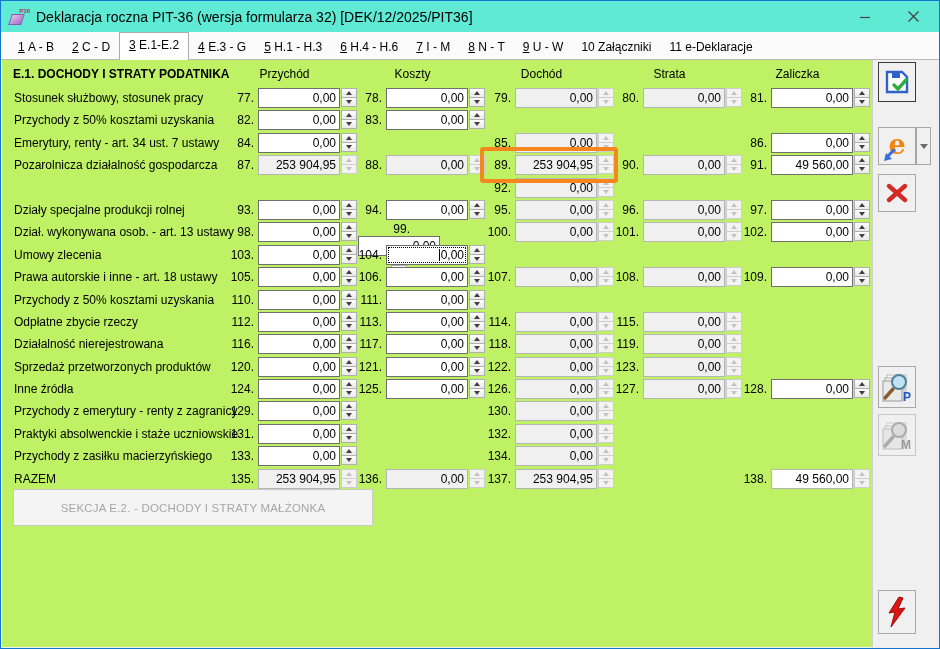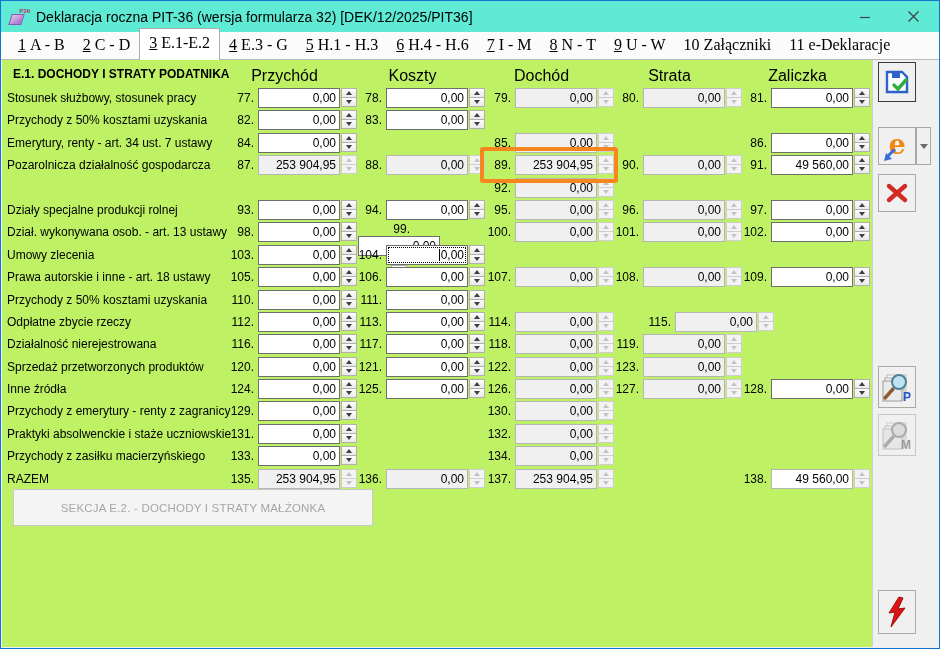--- a/index.html
+++ b/index.html
@@ -13,30 +13,30 @@
   .titlebar{position:absolute;top:0;left:0;right:0;height:31px;background:#5eead4;display:flex;align-items:center;}
   .app-icon{width:20px;height:18px;margin-left:9px;position:relative;flex:none;}
   .app-icon .page{position:absolute;left:0;bottom:1px;width:13px;height:11px;background:linear-gradient(135deg,#e9c4ea,#a468c9);transform:skewX(-18deg);border:1px solid #8d58b0;}
   .app-icon .tag{position:absolute;top:0;right:0;font-size:6px;font-weight:bold;color:#b03060;line-height:6px;}
   .title-text{font-size:14px;margin-left:6px;white-space:nowrap;}
   .win-btn{position:absolute;top:0;height:31px;width:44px;display:flex;align-items:center;justify-content:center;}
   .win-btn.min{right:52px;} .win-btn.cls{right:4px;}
   
   .tabbar{position:absolute;top:31px;left:0;right:0;height:28px;background:#fbfbfb;display:flex;align-items:flex-end;padding-left:8px;}
   .tabline{position:absolute;top:58px;left:0;right:0;height:1px;background:#b9b9b9;}
-  .tab{position:relative;font-size:16px;padding:5px 9px 6px 9px;white-space:nowrap;z-index:1;font-family:Liberation Serif, serif;}
+  .tab{position:relative;font-size:12px;padding:5px 9px 6px 9px;white-space:nowrap;z-index:1;}
   .tab .accel{text-decoration:underline;}
   .tab.active{background:#ffffff;border:1px solid #acacac;border-bottom:none;padding-bottom:8px;z-index:3;}
   
   .content{position:absolute;top:59px;left:1px;width:871px;bottom:1px;background:#bef264;}
   .section-title{position:absolute;left:11px;top:7px;font-size:12px;font-weight:bold;white-space:nowrap;}
-  .col-header{position:absolute;top:7px;font-size:16px;text-align:center;width:113px;}
+  .col-header{position:absolute;top:7px;font-size:12px;text-align:center;width:113px;}
   .rows{position:absolute;left:0;top:28px;right:0;}
   .frow{position:relative;height:20px;margin-bottom:2.4px;}
-  .frow .rlabel{position:absolute;left:5px;top:3px;font-size:12px;white-space:nowrap;}
+  .frow .rlabel{position:absolute;left:12px;top:3px;font-size:12px;white-space:nowrap;}
   .cell{position:absolute;top:0;height:20px;display:flex;align-items:center;}
   .fnum{width:28px;text-align:right;font-size:12px;padding-right:2px;flex:none;}
   .field{width:82px;height:20px;margin-left:2px;border:1px solid #6e6e6e;background:#fff;font-size:12px;
          display:flex;align-items:center;justify-content:flex-end;padding:0 3px;flex:none;}
   .field.disabled{background:#f0f0f0;border-color:#b5b5b5;}
   .field.whitedis{background:#ffffff;border-color:#b5b5b5;}
   .field.focused{outline:1px dotted #000;outline-offset:-3px;}
   .caret{width:1px;height:12px;background:#000;margin-right:1px;}
   .spinner{width:16px;height:20px;margin-left:1px;display:flex;flex-direction:column;flex:none;}
   .spin{height:10px;border:1px solid #b0b0b0;background:linear-gradient(#fdfdfd,#e9e9e9);display:flex;align-items:center;justify-content:center;}
@@ -672,21 +672,21 @@
             </div>
             <div class="spinner off">
               <div class="spin">
                 <span class="tri-up"></span>
               </div>
               <div class="spin">
                 <span class="tri-dn"></span>
               </div>
             </div>
           </div>
-          <div class="cell" style="left: 611px; margin-left: 32px;">
+          <div class="cell" style="left: 611px;">
             <span class="fnum">115.</span>
             <div class="field disabled">
               <span>0,00</span>
             </div>
             <div class="spinner off">
               <div class="spin">
                 <span class="tri-up"></span>
               </div>
               <div class="spin">
                 <span class="tri-dn"></span>

